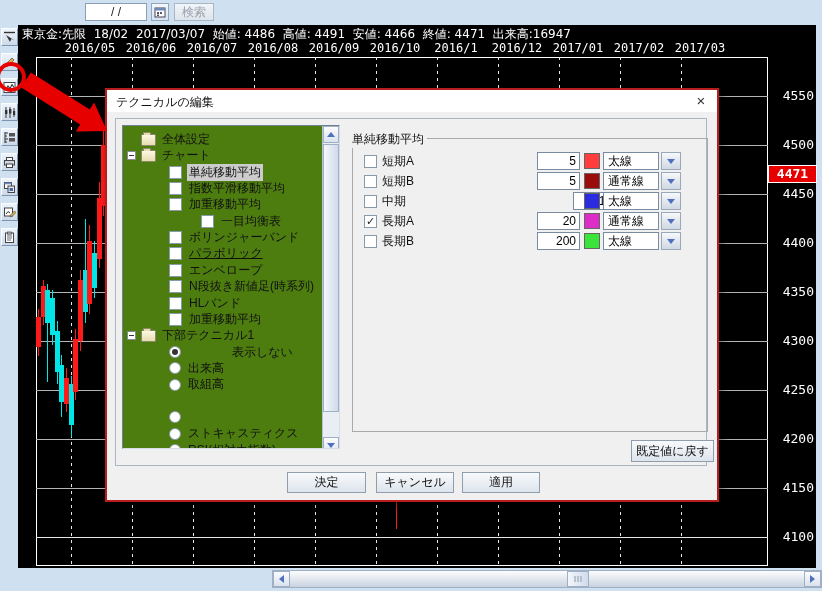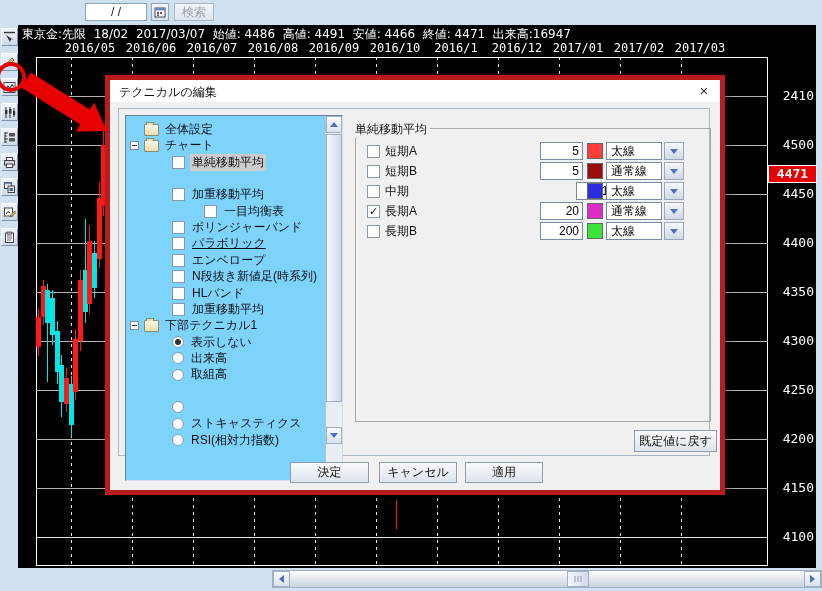--- a/index.html
+++ b/index.html
@@ -16,26 +16,26 @@
   .chart-header{position:absolute;left:4px;top:1px;color:#fff;font-size:12px;font-family:"DejaVu Sans","Liberation Sans",sans-serif;white-space:pre;}
   .mlab{position:absolute;top:16px;width:60px;text-align:center;color:#fff;font-size:12px;font-family:"DejaVu Sans Mono",monospace;}
   .vline{position:absolute;top:32px;width:1px;height:508px;background-image:repeating-linear-gradient(to bottom,#e8e8e8 0 3px,transparent 3px 7px);}
   .hline{position:absolute;height:1px;background:#b4b4b4;}
   .border-line{position:absolute;background:#fff;}
   .ylab{position:absolute;left:752px;width:44px;color:#fff;font-size:13px;text-align:right;font-family:"DejaVu Sans Mono",monospace;}
   .wick{position:absolute;width:1px;}
   .cbody{position:absolute;width:5px;}
   #lastTag{position:absolute;left:750px;width:47px;height:16px;background:#e60000;border:1px solid #fff;color:#fff;font-size:13px;font-weight:bold;text-align:center;line-height:15px;font-family:"DejaVu Sans Mono",monospace;}
   
-  #dialog{position:absolute;left:105px;top:75px;width:610px;height:410px;background:#f0f0f0;border:5px solid #b91c1c;box-shadow:3px 3px 8px rgba(0,0,0,.45);z-index:40;}
+  #dialog{position:absolute;left:105px;top:88px;width:610px;height:410px;background:#f0f0f0;border:2px solid #b91c1c;box-shadow:3px 3px 8px rgba(0,0,0,.45);z-index:40;}
   .dlg-title{position:absolute;left:0;top:0;width:100%;height:22px;background:#fff;}
   .dlg-title span{position:absolute;left:9px;top:4px;font-size:12px;color:#111;}
   .dlg-close{position:absolute;right:4px;top:1px;width:24px;height:19px;text-align:center;font-size:15px;color:#333;line-height:19px;cursor:default;}
   .content-panel{position:absolute;left:8px;top:28px;width:592px;height:348px;border:1px solid #aab6c6;background:#f0f0f0;box-sizing:border-box;}
-  #treeBox{position:absolute;left:15px;top:35px;width:218px;height:366px;background:#7dd3fc;border:1px solid;border-color:#708196 #d7dde6 #d7dde6 #708196;box-sizing:border-box;overflow:hidden;}
+  #treeBox{position:absolute;left:15px;top:35px;width:218px;height:324px;background:#4d7c0f;border:1px solid;border-color:#708196 #d7dde6 #d7dde6 #708196;box-sizing:border-box;overflow:hidden;}
   .titem{position:absolute;left:0;height:17px;display:flex;align-items:center;font-size:12px;color:#111;white-space:nowrap;}
   .fold{width:15px;height:12px;background:linear-gradient(#fdf8e4,#e8ddb0);border:1px solid #8a8a6a;border-radius:1px;margin-right:4px;position:relative;box-sizing:border-box;}
   .fold::before{content:"";position:absolute;left:1px;top:-3px;width:6px;height:2px;background:#e8ddb0;border:1px solid #8a8a6a;border-bottom:none;}
   .expander{width:9px;height:9px;background:#fff;border:1px solid #889;box-sizing:border-box;position:relative;margin-right:5px;}
   .expander::before{content:"";position:absolute;left:1px;top:3px;width:5px;height:1px;background:#333;}
   .chk{width:13px;height:13px;background:#fff;border:1px solid #8899aa;box-sizing:border-box;margin-right:5px;font-size:11px;line-height:11px;text-align:center;color:#222;}
   .rad{width:12px;height:12px;background:#fff;border:1px solid #8899aa;border-radius:50%;box-sizing:border-box;margin-right:5px;position:relative;}
   .rad.on::before{content:"";position:absolute;left:2px;top:2px;width:6px;height:6px;border-radius:50%;background:#333;}
   .sel-label{background:#cccccc;}
   .vsb{position:absolute;right:0;top:0;width:17px;height:100%;background:#e9eef5;border-left:1px solid #b9c4d2;box-sizing:border-box;}
@@ -163,21 +163,21 @@
         <div class="mlab" style="left: 408px;">2016/1</div>
         <div class="vline" style="left: 419px;"></div>
         <div class="mlab" style="left: 469px;">2016/12</div>
         <div class="vline" style="left: 480px;"></div>
         <div class="mlab" style="left: 530px;">2017/01</div>
         <div class="vline" style="left: 541px;"></div>
         <div class="mlab" style="left: 591px;">2017/02</div>
         <div class="vline" style="left: 602px;"></div>
         <div class="mlab" style="left: 652px;">2017/03</div>
         <div class="vline" style="left: 663px;"></div>
-        <div class="ylab" style="top: 63px;">2410</div>
+        <div class="ylab" style="top: 63px;">4550</div>
         <div class="hline" style="left: 18px; top: 71px; width: 732px; background: rgb(180, 180, 180);"></div>
         <div class="ylab" style="top: 112px;">4500</div>
         <div class="hline" style="left: 18px; top: 120px; width: 732px; background: rgb(180, 180, 180);"></div>
         <div class="ylab" style="top: 161px;">4450</div>
         <div class="hline" style="left: 18px; top: 169px; width: 732px; background: rgb(180, 180, 180);"></div>
         <div class="ylab" style="top: 210px;">4400</div>
         <div class="hline" style="left: 18px; top: 218px; width: 732px; background: rgb(180, 180, 180);"></div>
         <div class="ylab" style="top: 259px;">4350</div>
         <div class="hline" style="left: 18px; top: 267px; width: 732px; background: rgb(180, 180, 180);"></div>
         <div class="ylab" style="top: 308px;">4300</div>
@@ -241,20 +241,24 @@
           </div>
           <div class="titem" style="top: 21.35px; left: 4px;">
             <div class="expander"></div>
             <div class="fold"></div>
             <span style="padding: 0px 2px;">チャート</span>
           </div>
           <div class="titem" style="top: 37.7px; left: 46px;">
             <div class="chk"></div>
             <span class="sel-label" style="padding: 0px 2px;">単純移動平均</span>
           </div>
+          <div class="titem" style="top: 54.05px; left: 46px;">
+            <div class="chk"></div>
+            <span style="padding: 0px 2px;">指数平滑移動平均</span>
+          </div>
           <div class="titem" style="top: 70.4px; left: 46px;">
             <div class="chk"></div>
             <span style="padding: 0px 2px;">加重移動平均</span>
           </div>
           <div class="titem" style="top: 86.75px; left: 46px; padding-left: 32px;">
             <div class="chk"></div>
             <span style="padding: 0px 2px;">一目均衡表</span>
           </div>
           <div class="titem" style="top: 103.1px; left: 46px;">
             <div class="chk"></div>
@@ -278,21 +282,21 @@
           </div>
           <div class="titem" style="top: 184.85px; left: 46px;">
             <div class="chk"></div>
             <span style="padding: 0px 2px;">加重移動平均</span>
           </div>
           <div class="titem" style="top: 201.2px; left: 4px;">
             <div class="expander"></div>
             <div class="fold"></div>
             <span style="padding: 0px 2px;">下部テクニカル1</span>
           </div>
-          <div class="titem" style="top: 217.55px; left: 46px;">
+          <div class="titem" style="top: 217.55px; left: 46px; gap: 44px;">
             <div class="rad on"></div>
             <span style="padding: 0px 2px;">表示しない</span>
           </div>
           <div class="titem" style="top: 233.9px; left: 46px;">
             <div class="rad"></div>
             <span style="padding: 0px 2px;">出来高</span>
           </div>
           <div class="titem" style="top: 250.25px; left: 46px;">
             <div class="rad"></div>
             <span style="padding: 0px 2px;">取組高</span>

